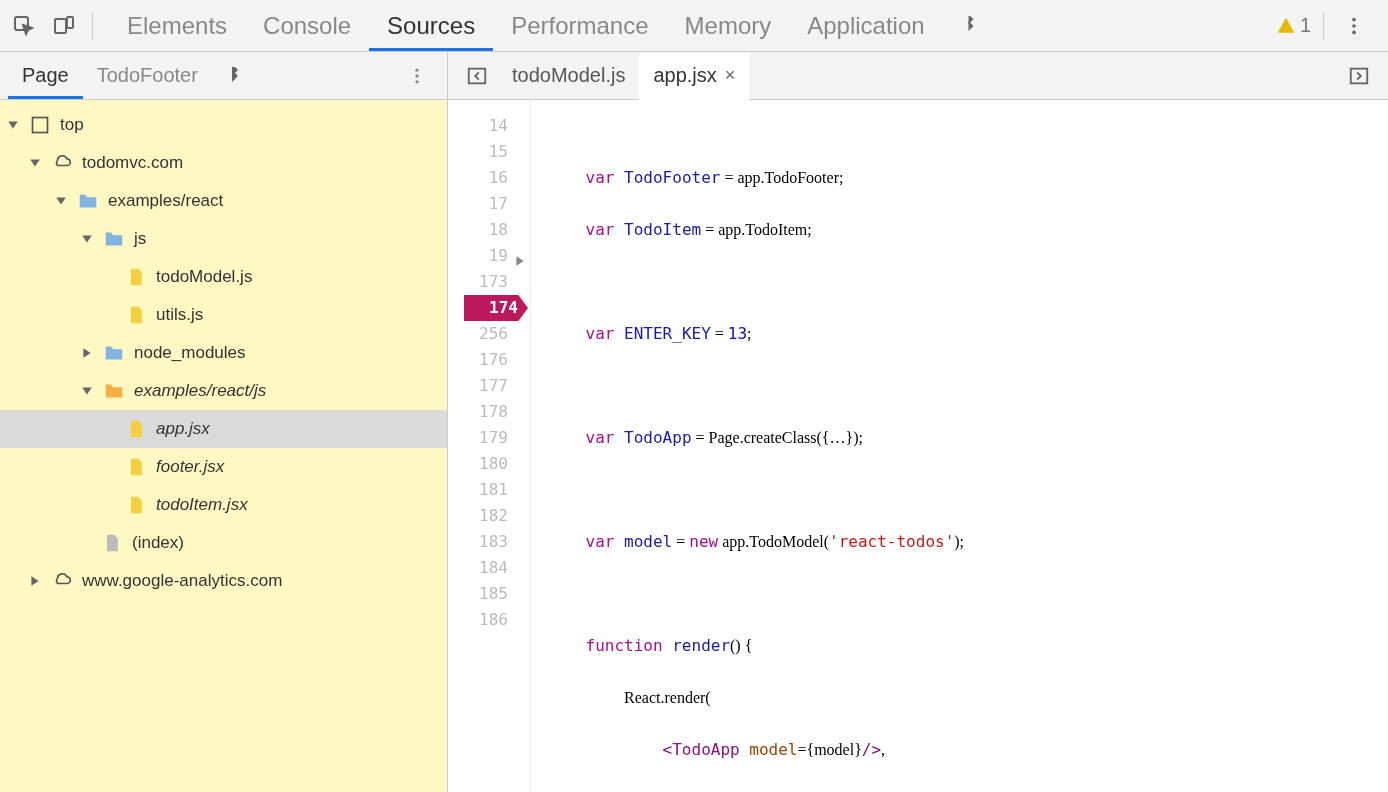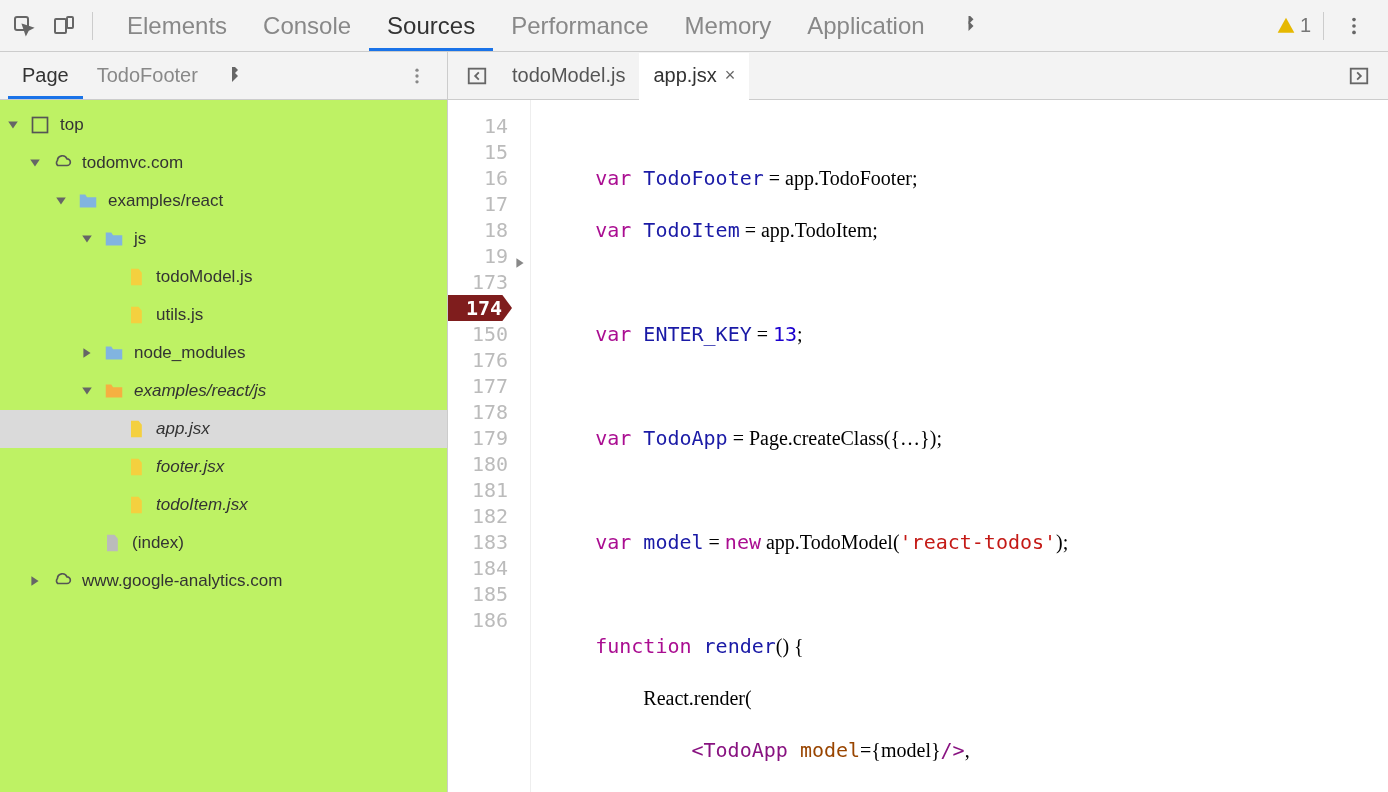--- a/index.html
+++ b/index.html
@@ -67,21 +67,21 @@
   color: #777;
   font-size: 20px;
 }
 .content {
   display: flex;
   height: calc(100% - 52px);
 }
 .sidebar {
   width: 448px;
   border-right: 1px solid #ccc;
-  background: #bef264;
+  background: #fef9c3;
   display: flex;
   flex-direction: column;
 }
 .sidebar-tabs {
   height: 48px;
   border-bottom: 1px solid #ccc;
   background: #f3f3f3;
   display: flex;
   align-items: center;
   padding: 0 8px;
@@ -177,21 +177,21 @@
 }
 .editor-tab.active { background: #fff; color: #333; border-bottom: 1px solid #fff; margin-bottom: -1px; }
 .close-x {
   color: #666;
   font-size: 18px;
 }
 .editor-body {
   flex: 1;
   display: flex;
   font-family: 'Menlo', 'Consolas', monospace;
-  font-size: 20px;
+  font-size: 16px;
   overflow: hidden;
 }
 .gutter {
   width: 82px;
   background: #fff;
   text-align: right;
   padding-right: 22px;
   color: #bbb;
   user-select: none;
   position: relative;
@@ -199,25 +199,25 @@
 .gutter-line {
   height: 26px;
   line-height: 26px;
   position: relative;
 }
 .gutter-line.bp {
   background: transparent;
 }
 .bp-marker {
   position: absolute;
-  left: 0;
+  left: 16px;
   top: 0;
   width: 64px;
   height: 26px;
-  background: #7f1d1d;
+  background: #be185d;
   clip-path: polygon(0 0, 85% 0, 100% 50%, 85% 100%, 0 100%);
 }
 .bp-marker span {
   position: absolute;
   right: 10px;
   color: #fff;
   line-height: 26px;
   font-weight: bold;
 }
 .fold-arrow {
@@ -488,21 +488,21 @@
         <div class="gutter-line">18</div>
         <div class="gutter-line"><span>19</span><span class="fold-arrow"><svg width="12" height="12" viewBox="0 0 10 10" fill="#888">
                 <path d="M2 1 L8 5 L2 9 Z"></path>
               </svg></span></div>
         <div class="gutter-line">173</div>
         <div class="gutter-line bp">
             <div class="bp-marker">
               <span>174</span>
             </div>
           </div>
-        <div class="gutter-line">150</div>
+        <div class="gutter-line">256</div>
         <div class="gutter-line">176</div>
         <div class="gutter-line">177</div>
         <div class="gutter-line">178</div>
         <div class="gutter-line">179</div>
         <div class="gutter-line">180</div>
         <div class="gutter-line">181</div>
         <div class="gutter-line">182</div>
         <div class="gutter-line">183</div>
         <div class="gutter-line">184</div>
         <div class="gutter-line">185</div>

